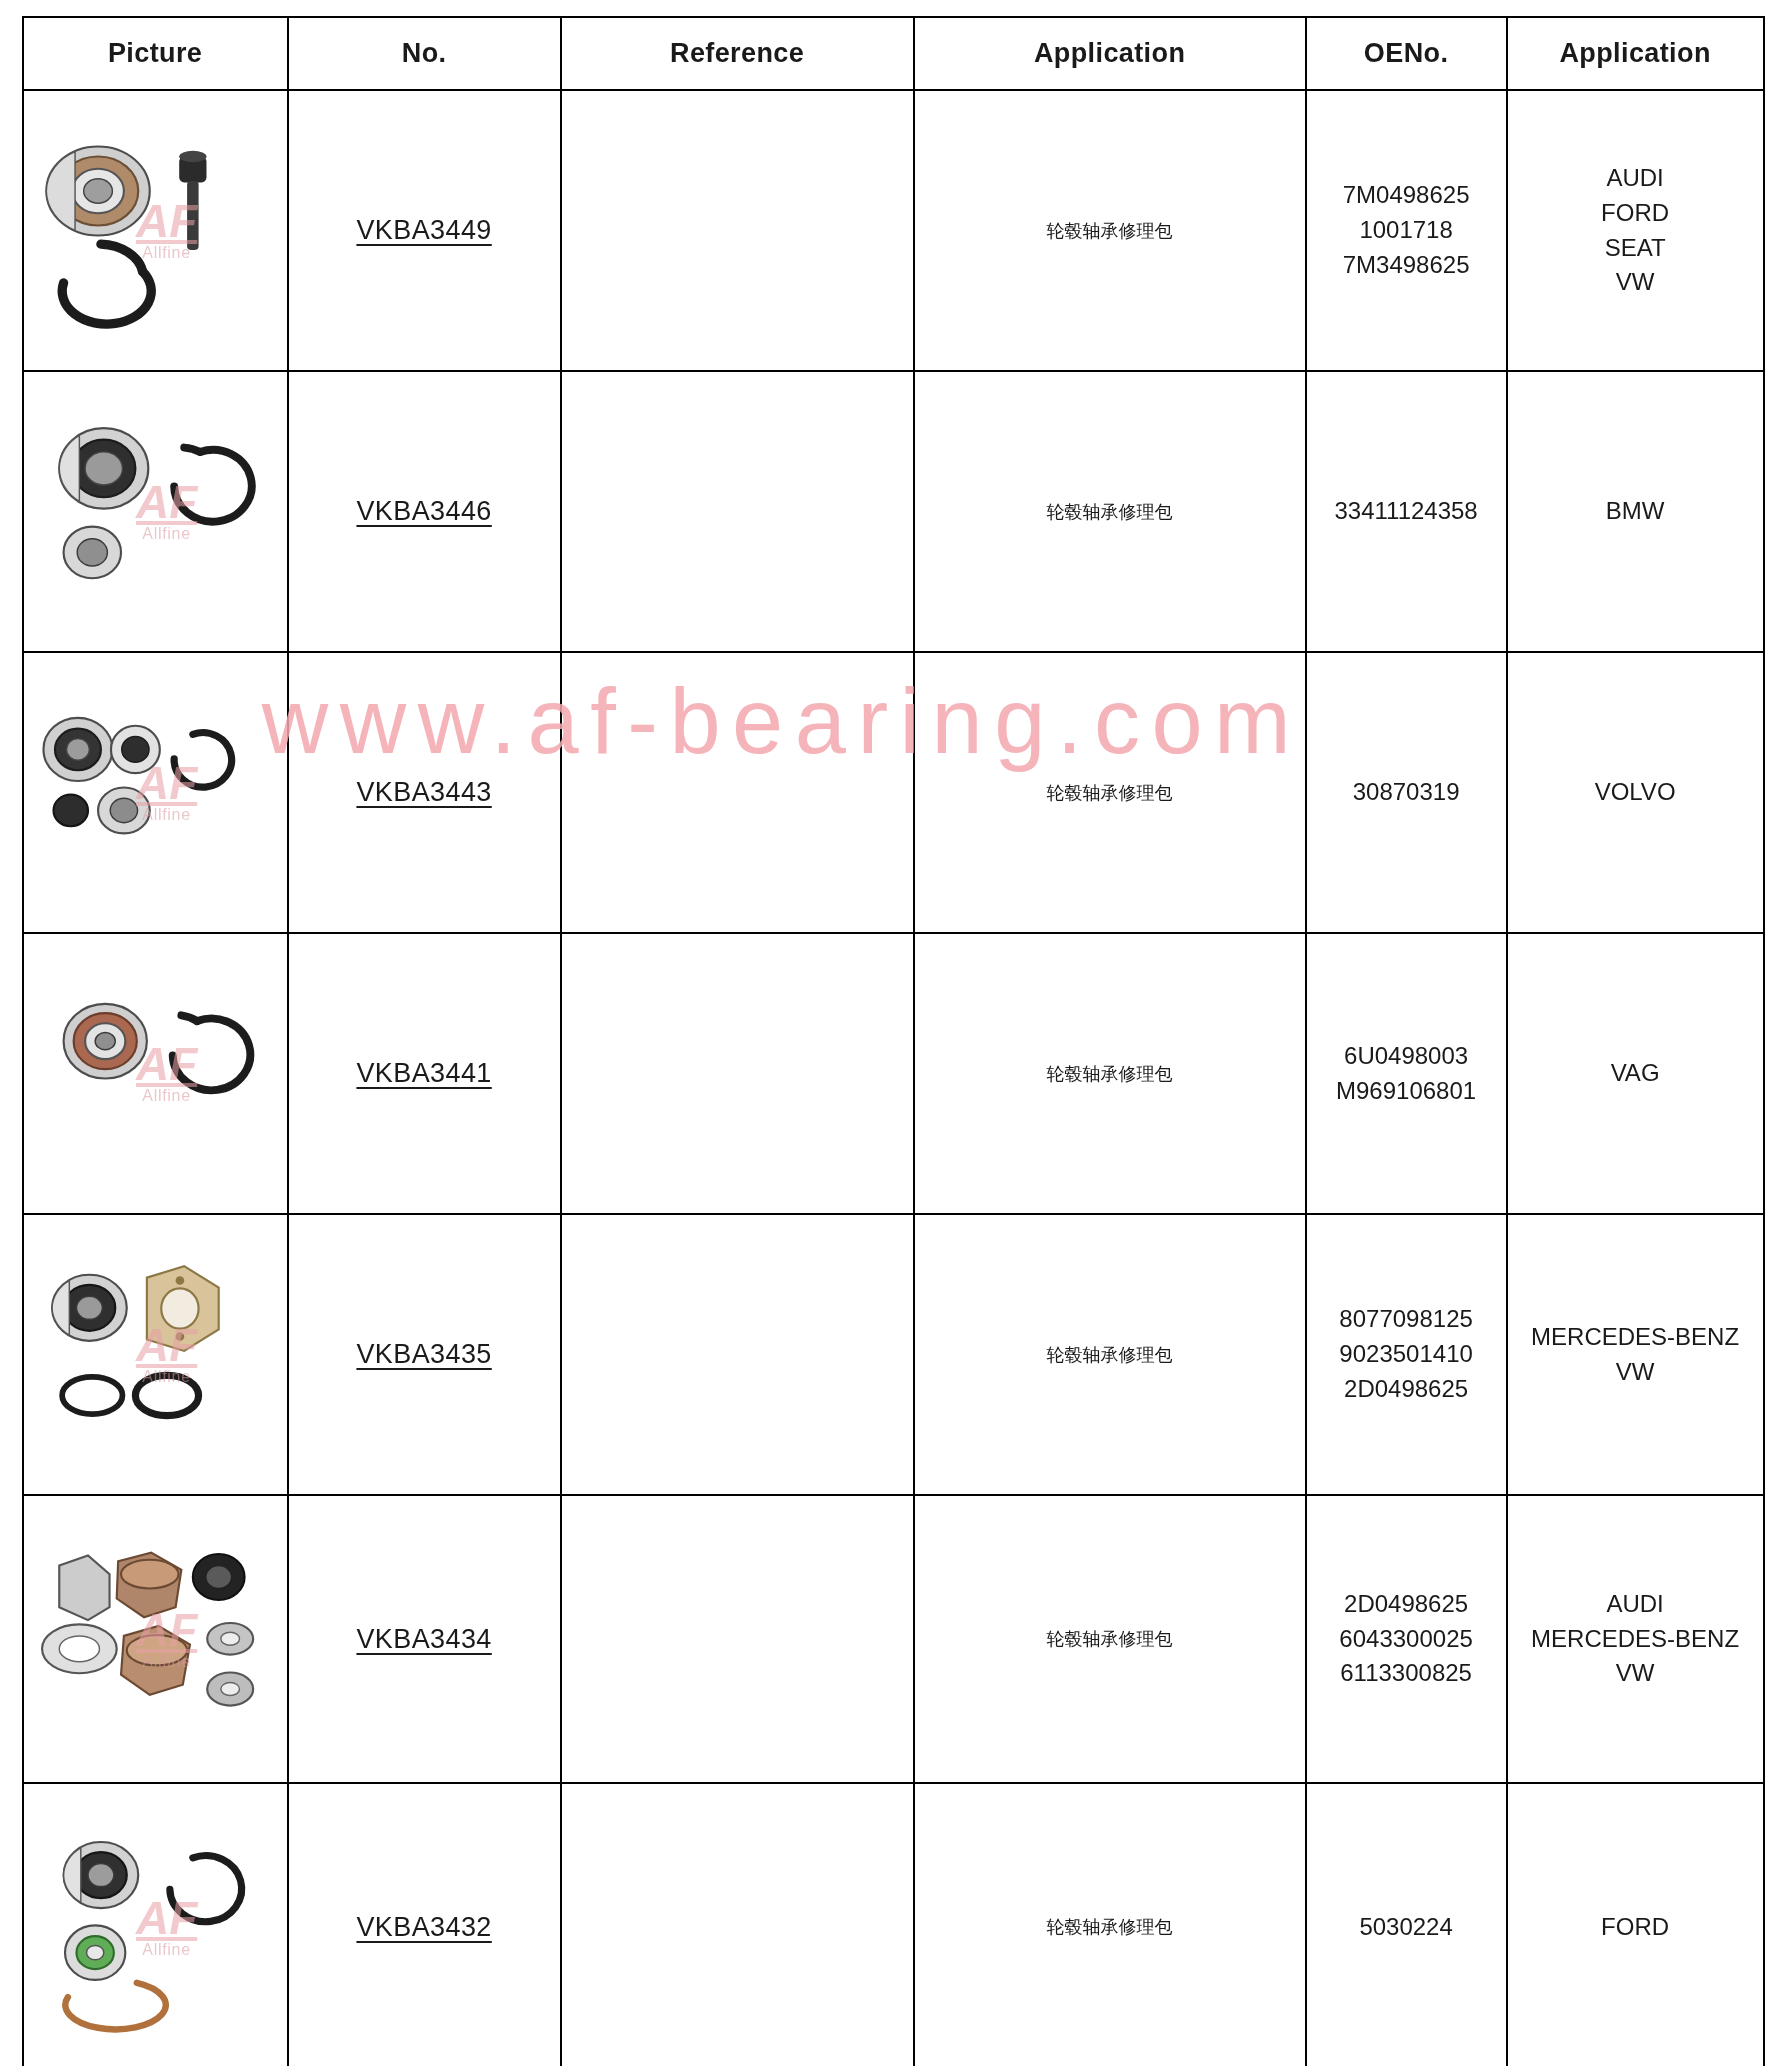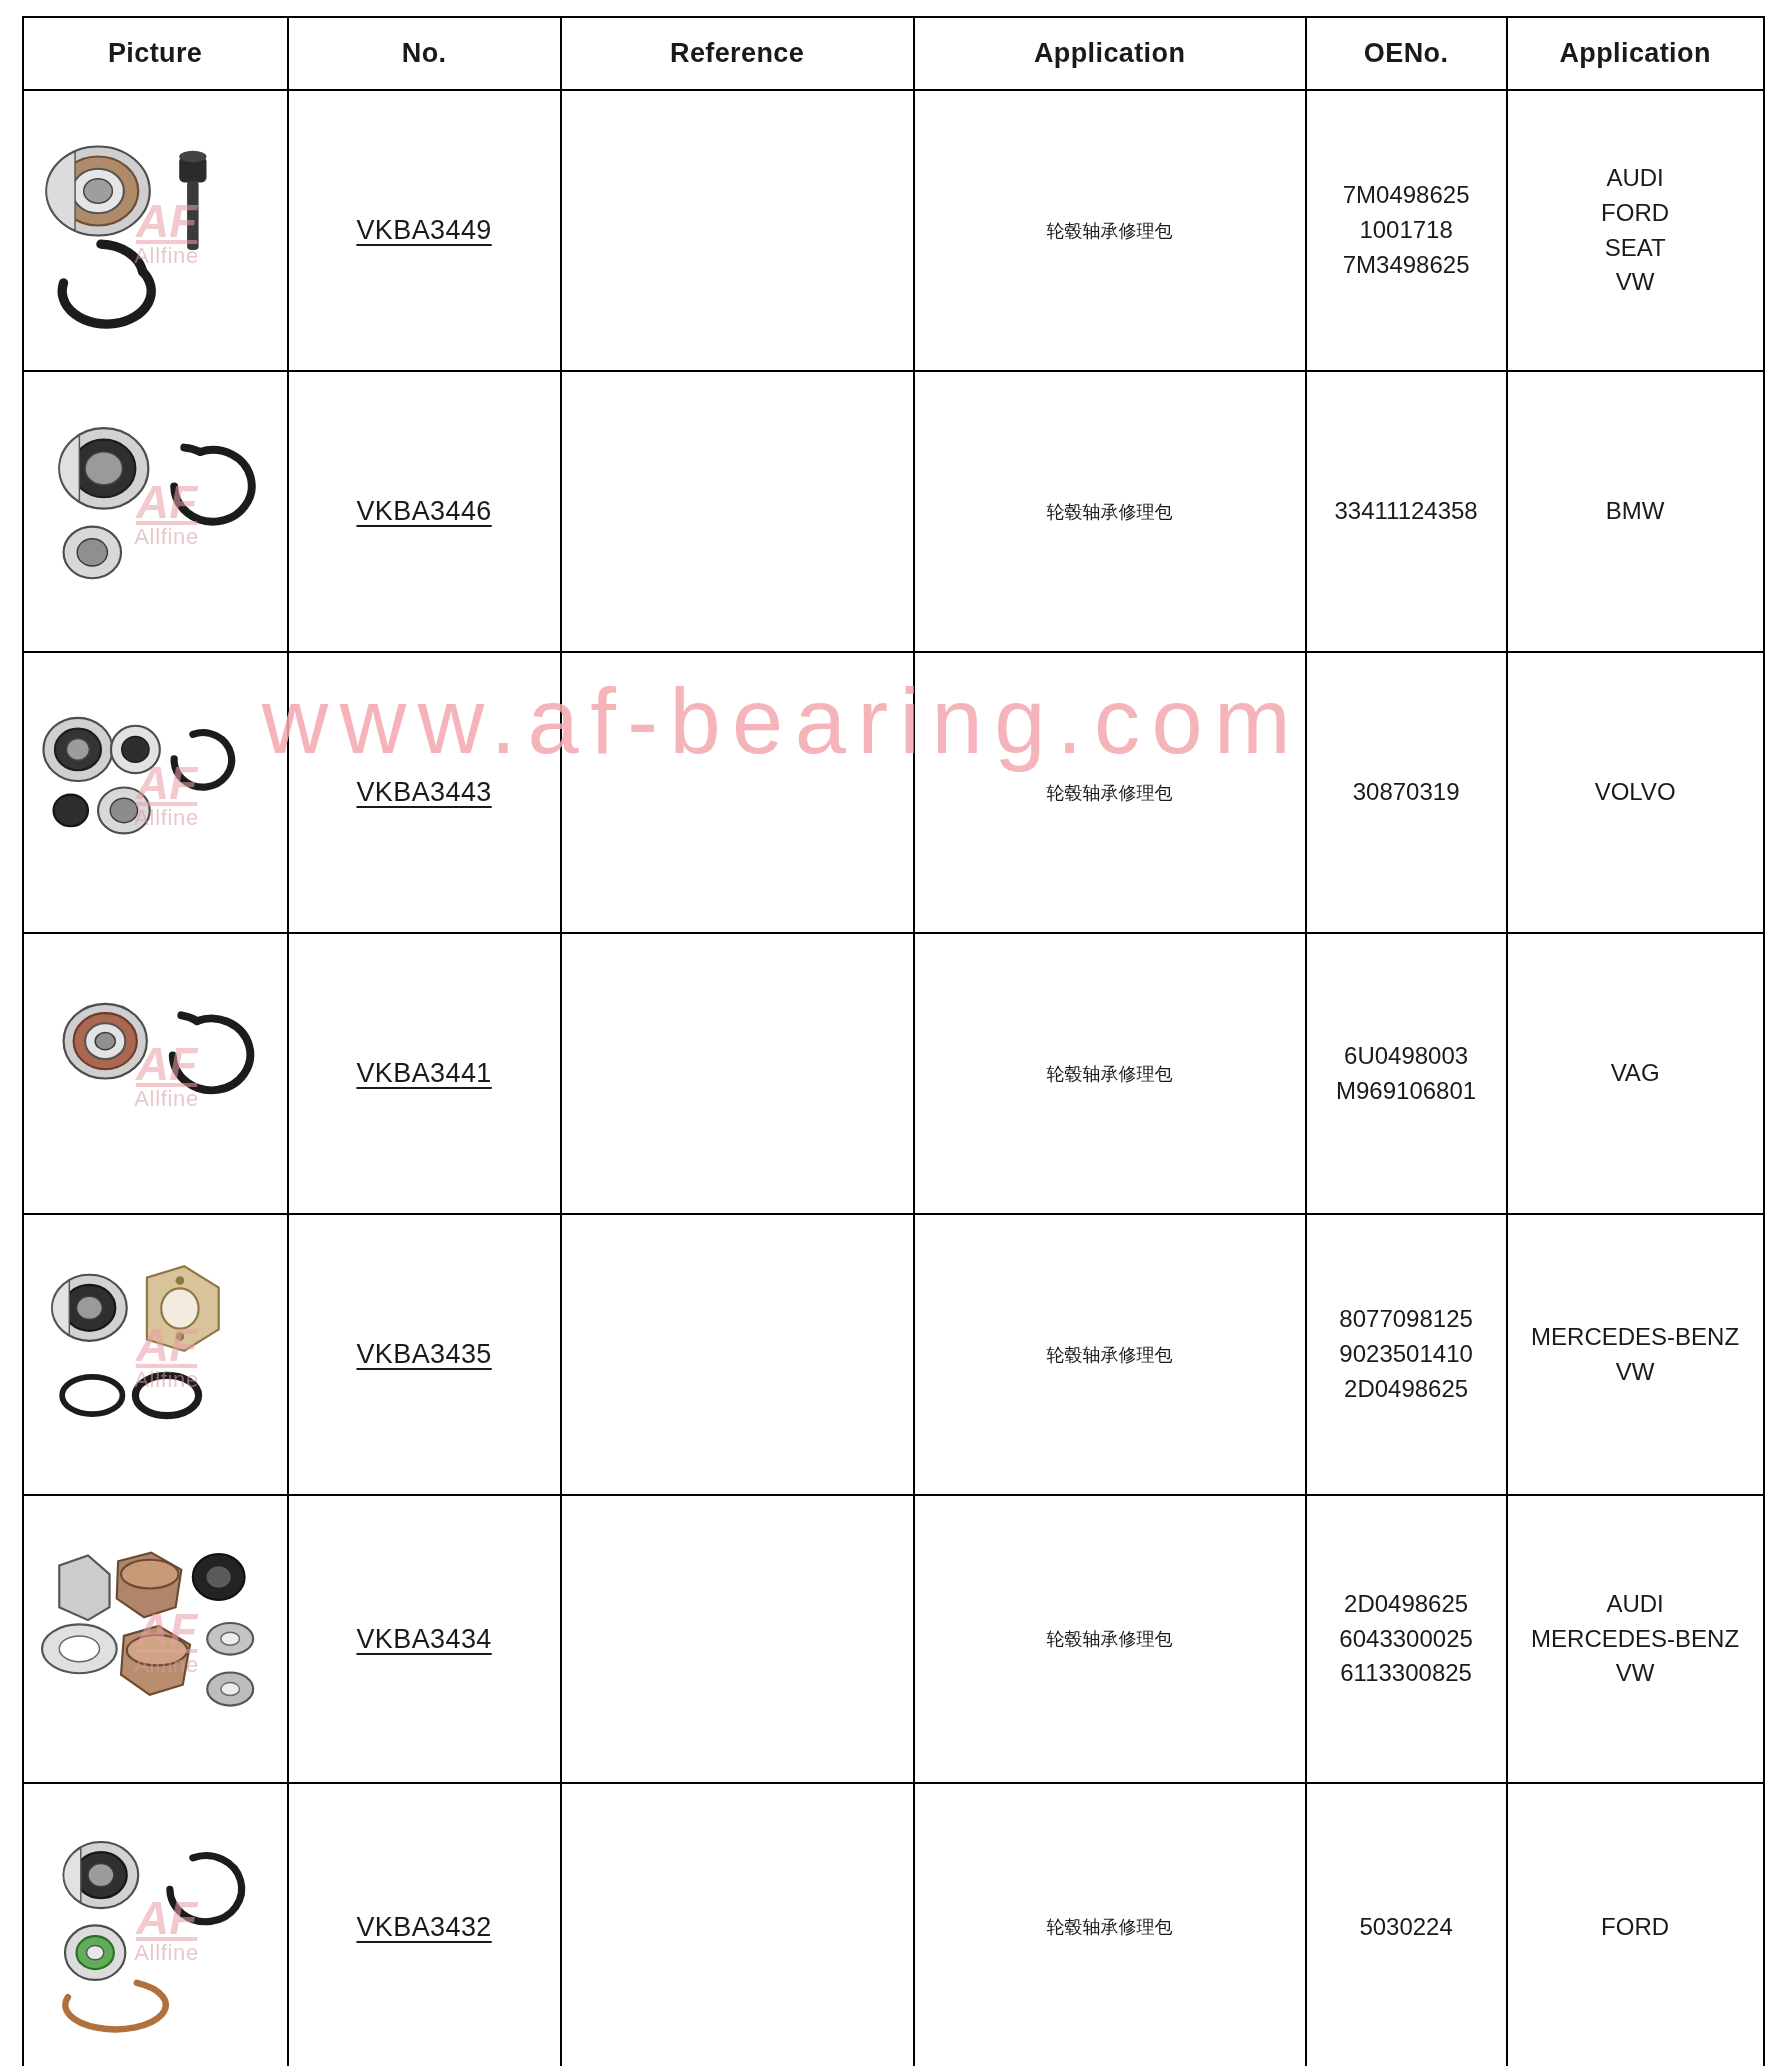--- a/index.html
+++ b/index.html
@@ -108,21 +108,21 @@
   }
   .logo-wm .mark {
     font-size: 46px;
     font-weight: bold;
     font-style: italic;
     color: #e8a0a6;
     line-height: 1;
     text-decoration: underline;
   }
   .logo-wm .name {
-    font-size: 22px;
+    font-size: 16px;
     color: #d99aa0;
     letter-spacing: 0.7px;
     line-height: 1.1;
   }
 </style>
 </head>
 <body>
 
 <div class="page">
 

